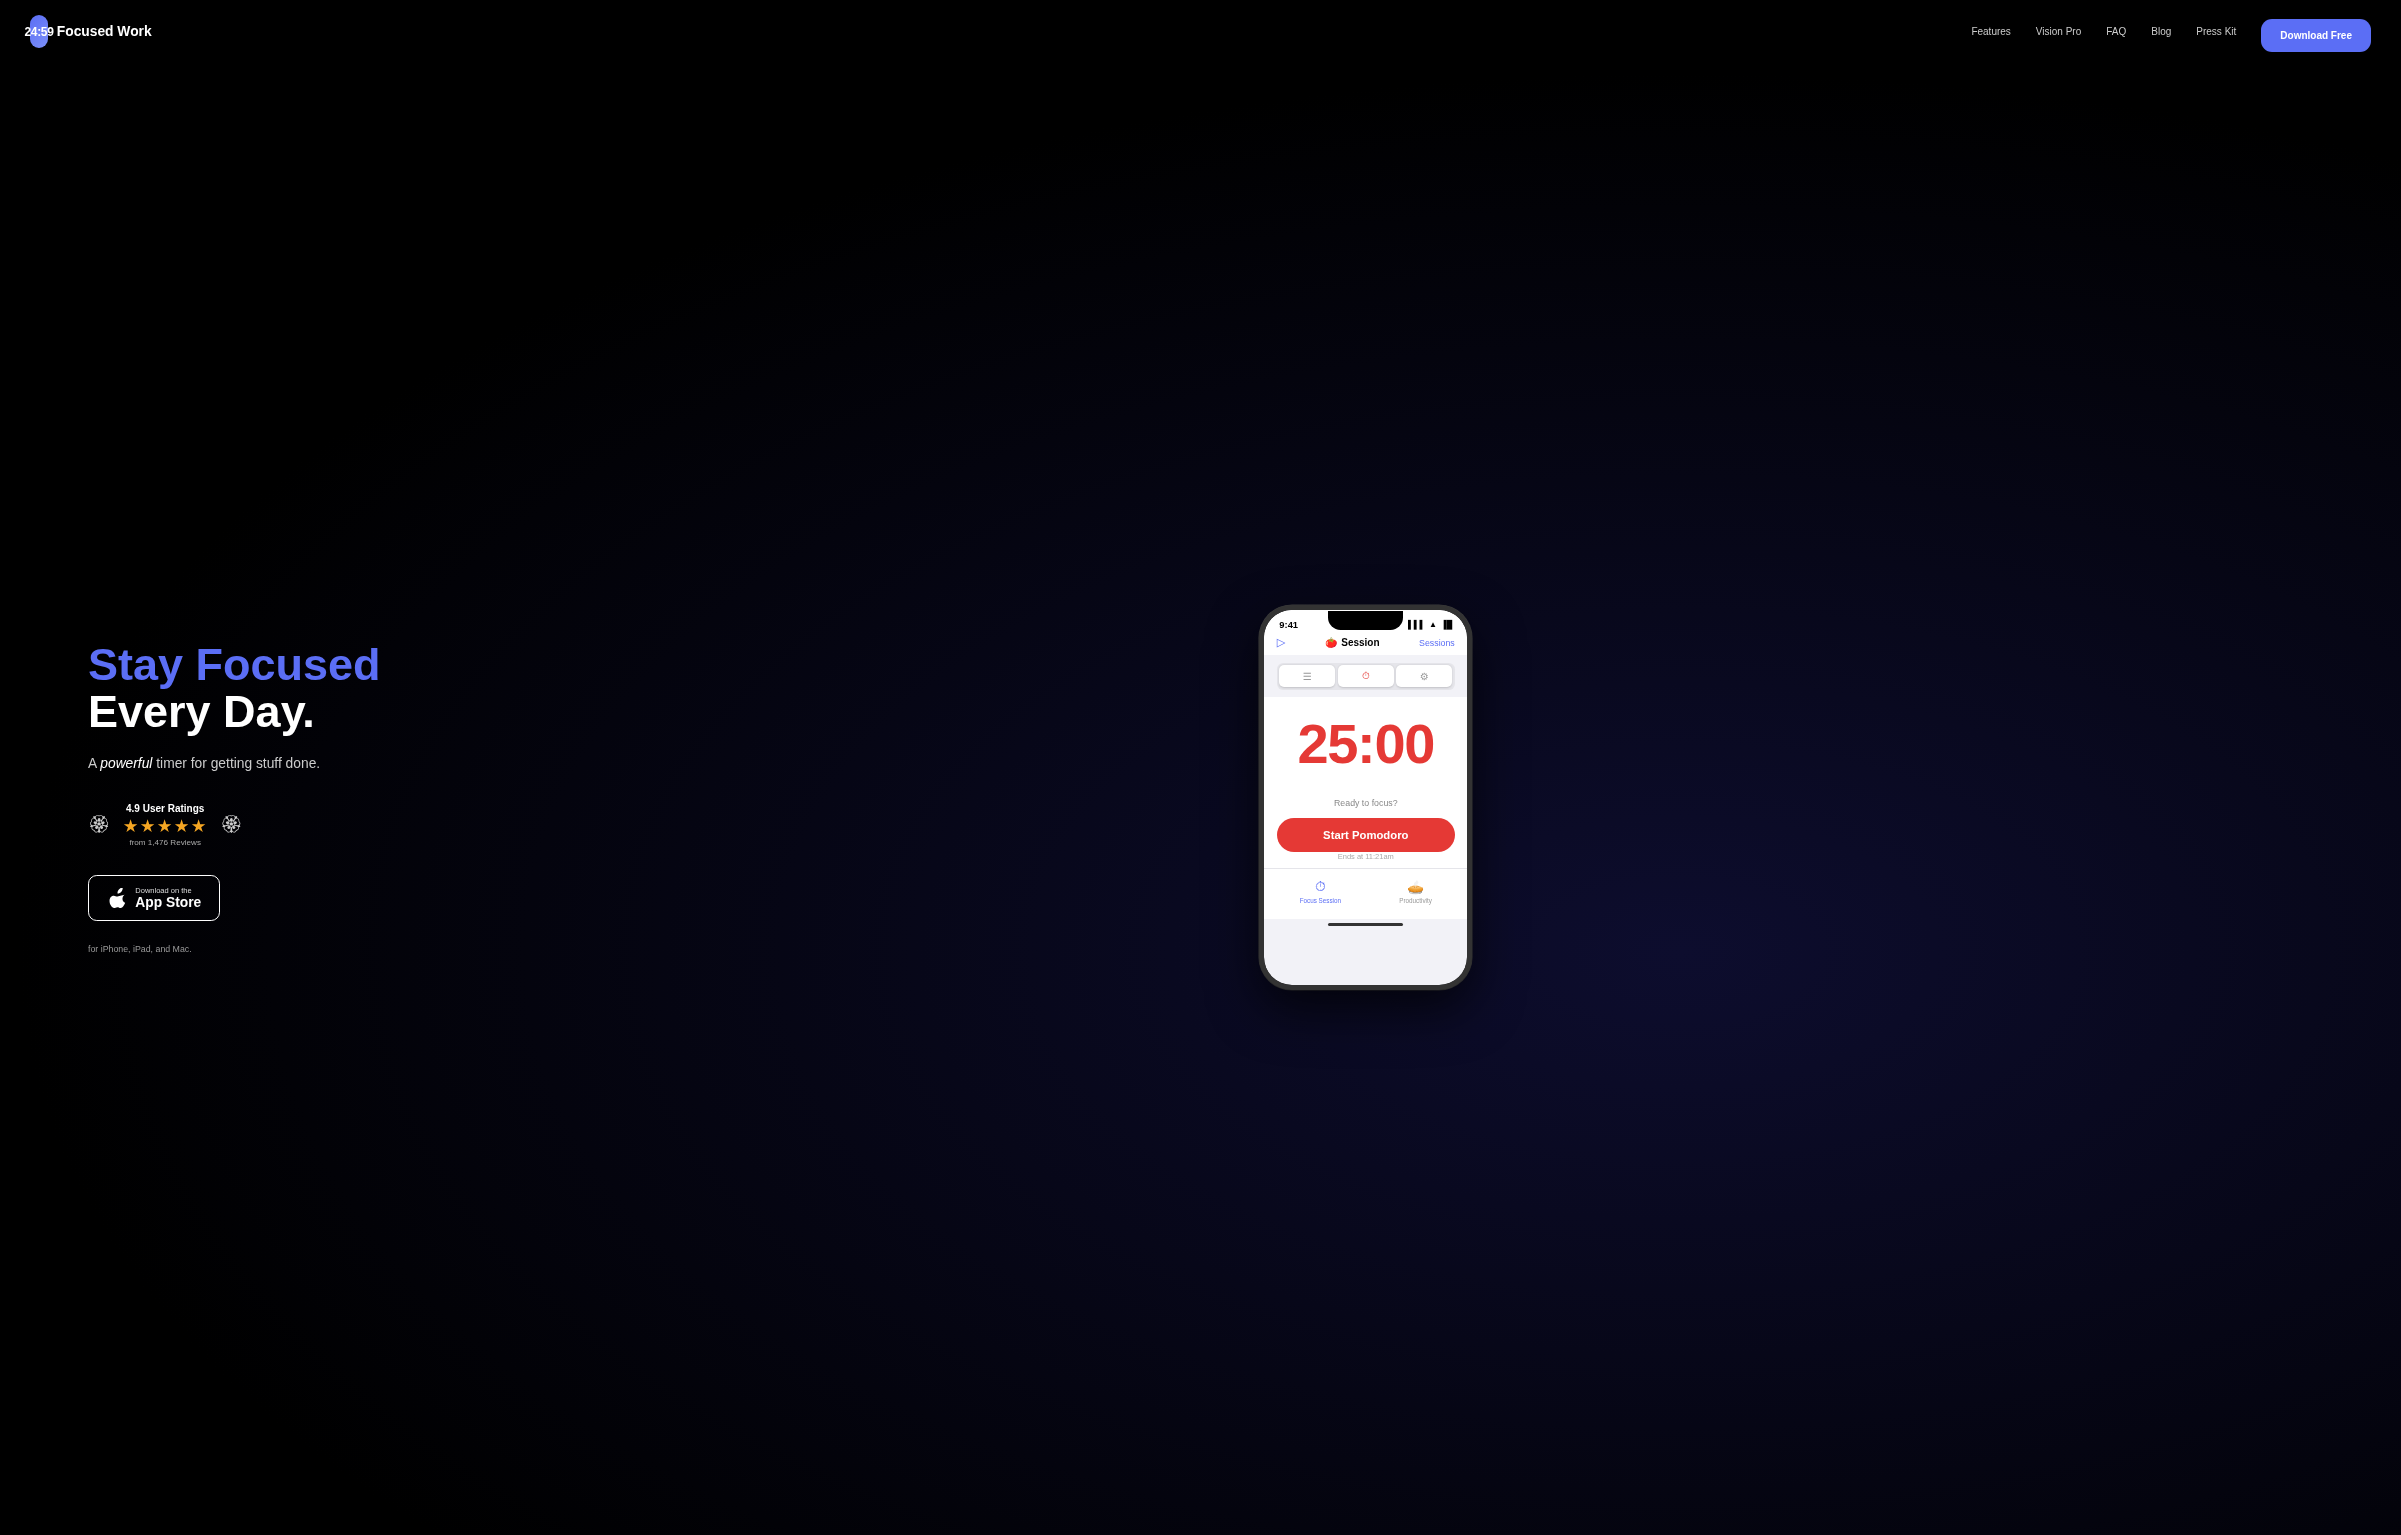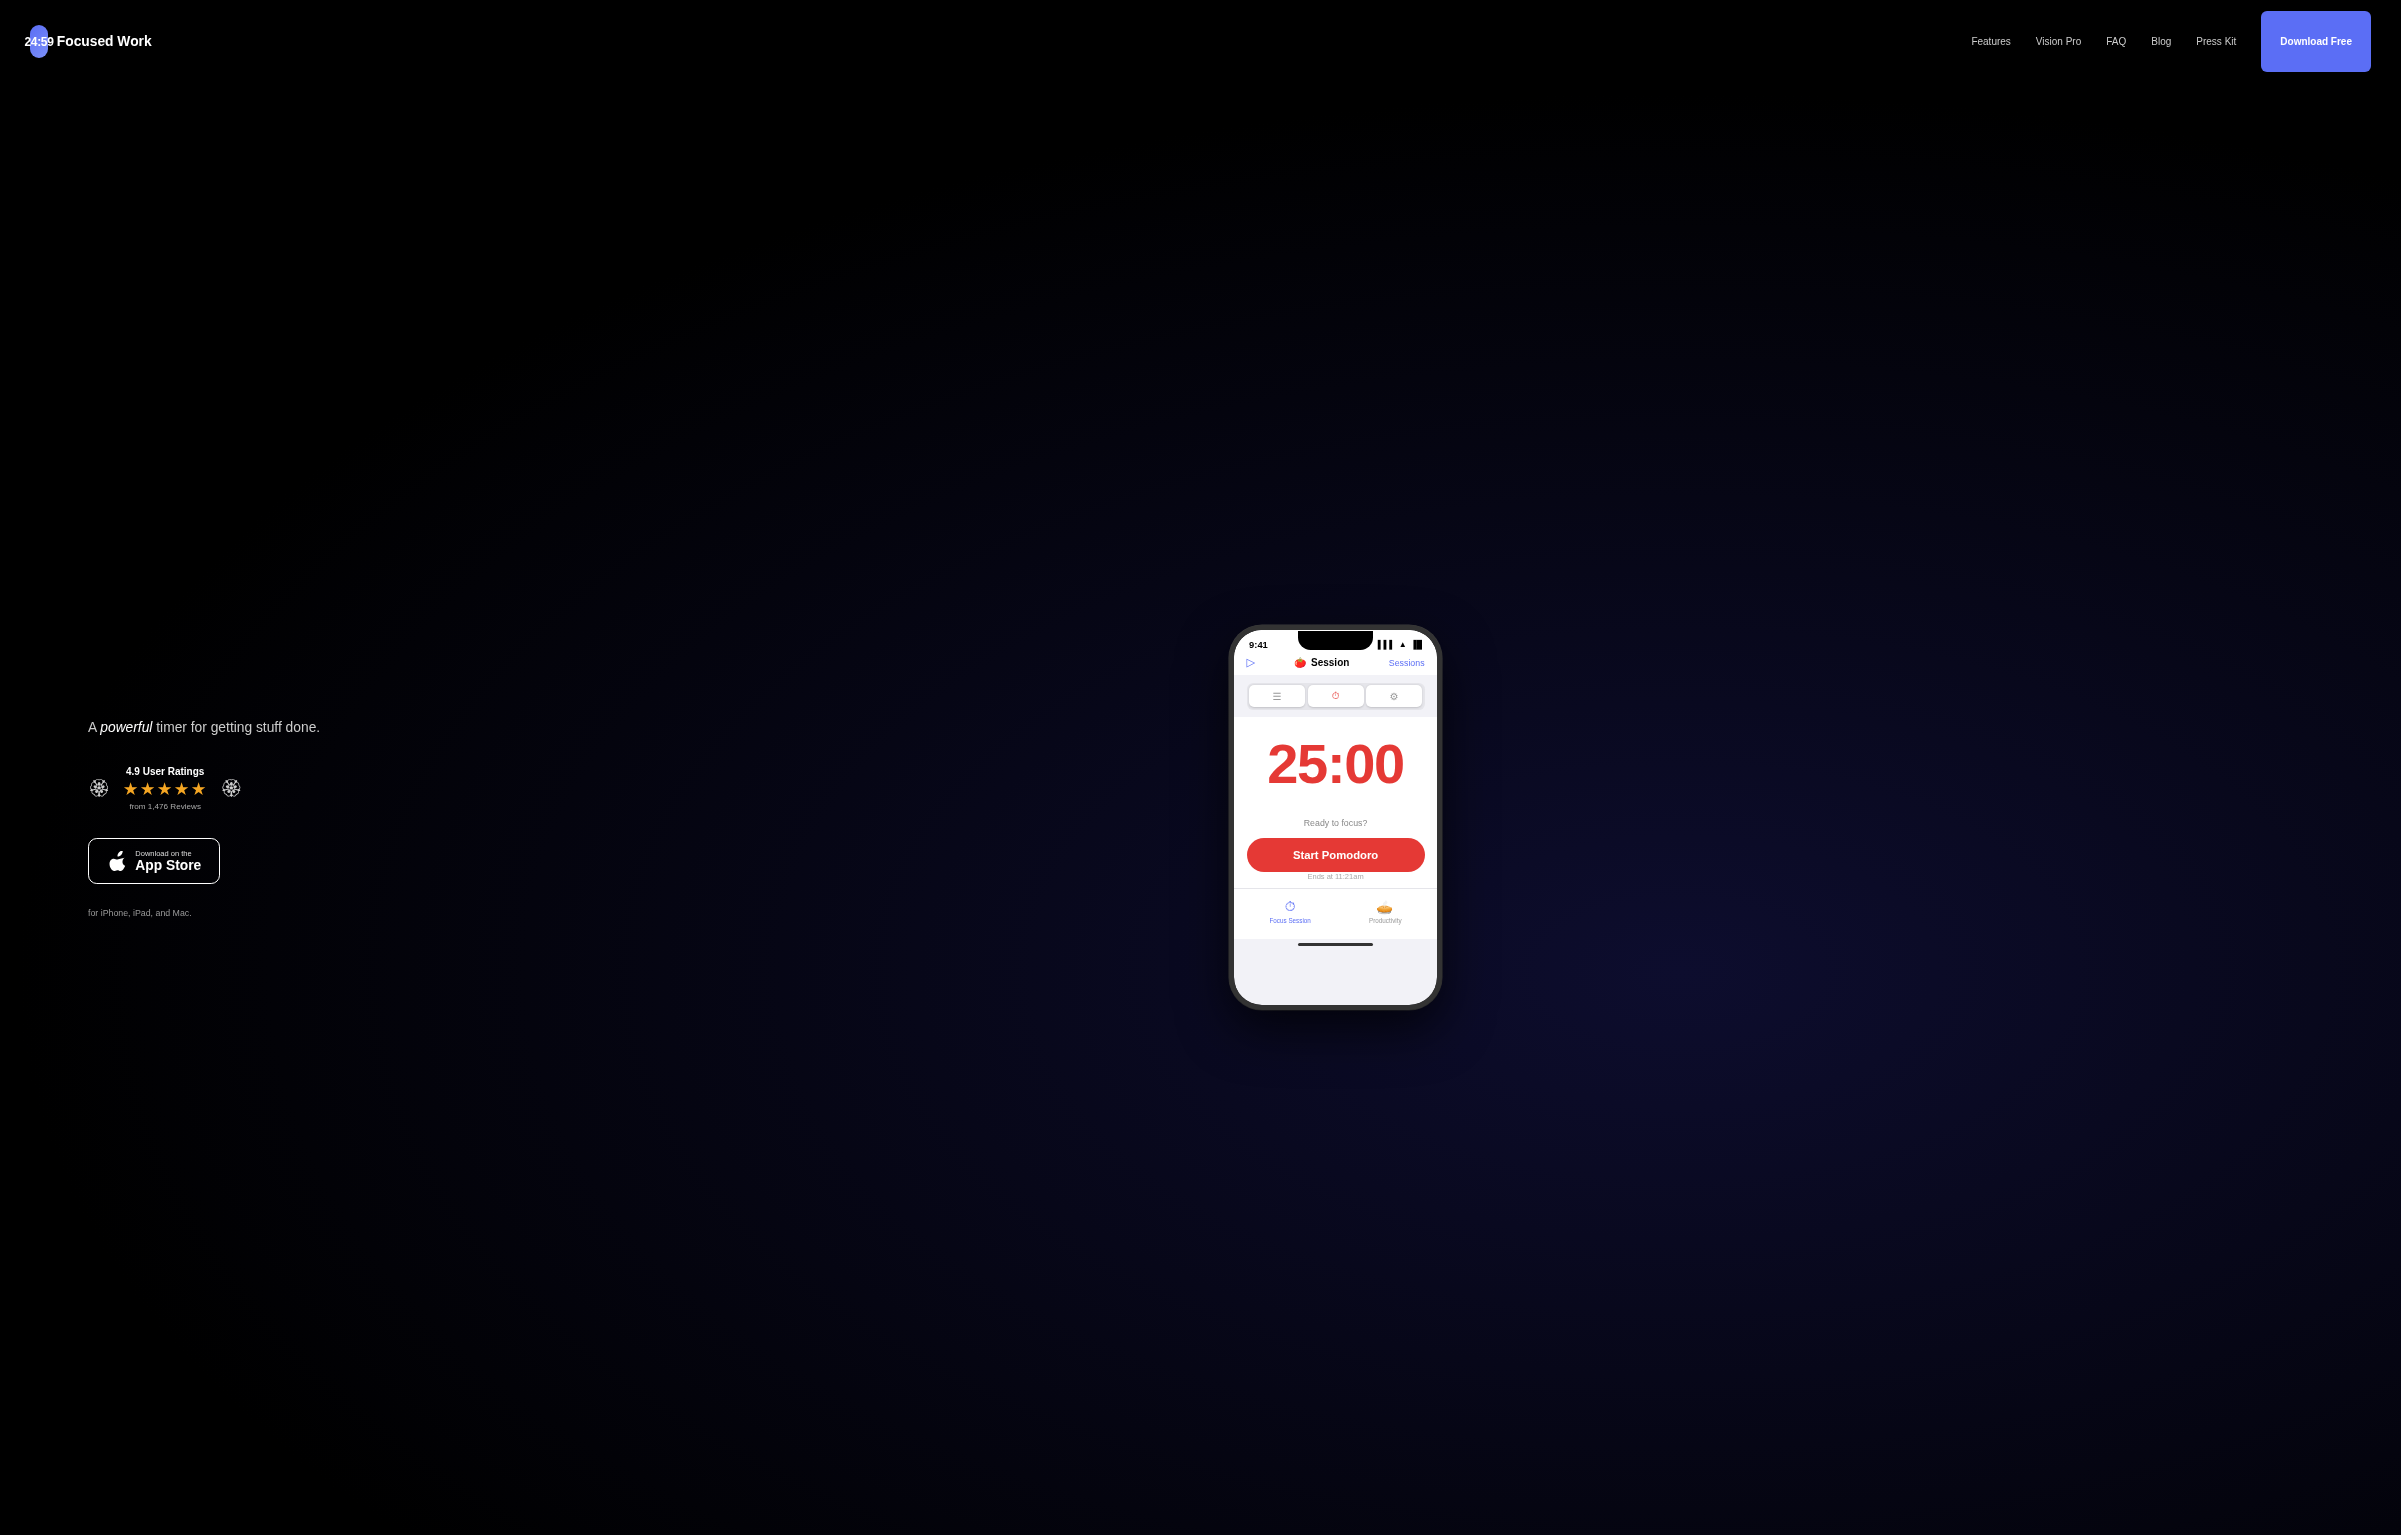--- a/index.html
+++ b/index.html
@@ -60,25 +60,26 @@
       color: #ccc;
       font-size: 10px;
       text-decoration: none;
       cursor: pointer;
     }
 
     .download-btn {
       background: #5b6ef5;
       color: #fff;
       border: none;
-      border-radius: 6px;
-      padding: 25px 19px;
+      border-radius: 11px;
+      padding: 11px 19px;
       font-size: 10px;
       font-weight: 700;
       cursor: pointer;
+      margin-top: 8px;
     }
 
     
     .hero {
       display: flex;
       align-items: center;
       justify-content: space-between;
       padding: 38px 50px 50px 88px;
       min-height: calc(100vh - 55px);
       background: radial-gradient(ellipse at 70% 60%, #0d0d2e 0%, #000 70%);
@@ -410,20 +411,24 @@
     <a class="nav-link">FAQ</a>
     <a class="nav-link">Blog</a>
     <a class="nav-link">Press Kit</a>
     <button class="download-btn">Download Free</button>
   </div>
 </nav>
 
 <section class="hero">
   <div class="hero-left">
 
+    <h1 class="hero-headline">
+      <span class="colored">Stay Focused</span><br>
+      <span class="white">Every Day.</span>
+    </h1>
 
     <p class="hero-subtext">
       <span>A </span><em>powerful</em><span> timer for getting stuff done.</span>
     </p>
 
     
     <div class="ratings-section">
       <div class="laurel">🏵</div>
       <div class="ratings-content">
         <div class="ratings-label">4.9 User Ratings</div>

